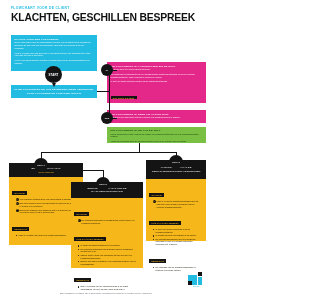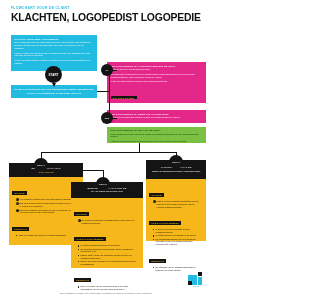--- a/index.html
+++ b/index.html
@@ -118,21 +118,21 @@
   .footer{position:absolute;left:0;right:0;bottom:6px;text-align:center;
     font-size:1.75px;color:#555;letter-spacing:.05px;}
 </style>
 </head>
 <body>
 
 <div class="page">
 
   <div class="hdr">
     <div class="kicker">FLOWCHART VOOR DE CLIËNT</div>
-    <div class="title">KLACHTEN, LOGOPEDIST LOGOPEDIE</div>
+    <div class="title">KLACHTEN, GESCHILLEN BESPREEK</div>
   </div>
 
   <div class="node cyan" id="box-intro">
     <div class="nt">KLACHT OVER EEN LOGOPEDIST</div>
     <p>Bent u ontevreden over de logopedische zorg die u of uw naaste heeft ontvangen? Bespreek dit dan eerst met uw logopedist. Vaak leidt een gesprek al tot een oplossing.</p>
     <p>Komt u er samen niet uit? Dan kunt u een klacht indienen. Dit flowchart laat u stap voor stap zien wat u kunt doen.</p>
     <p>Let op: een klacht indienen is gratis. U betaalt alleen bij de geschilleninstantie een bijdrage.</p>
   </div>
 
   <div class="badge" id="badge-start">START</div>

